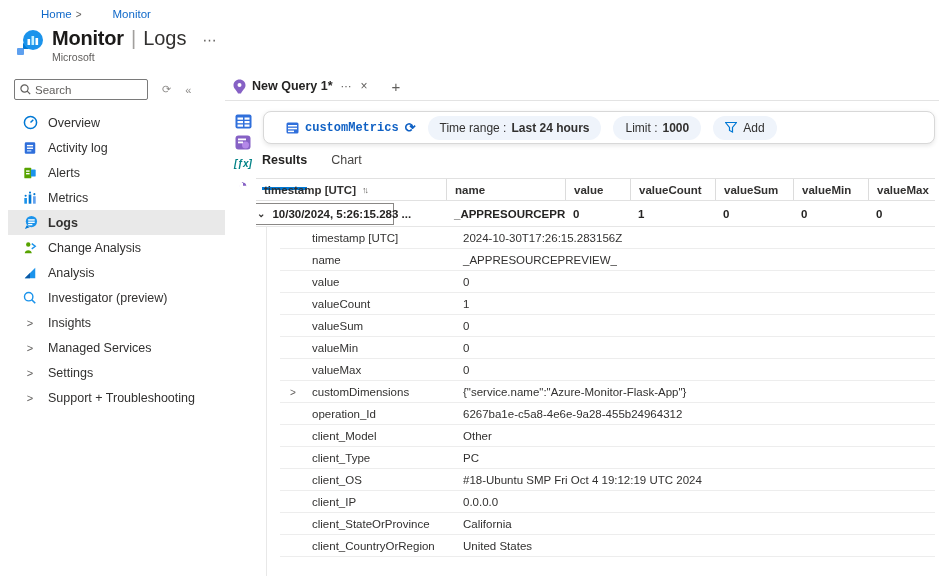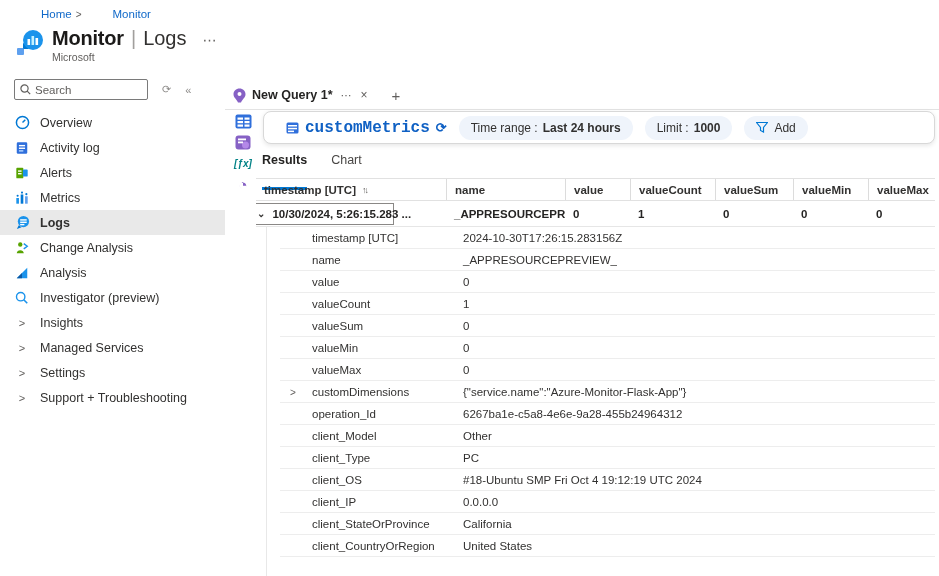--- a/index.html
+++ b/index.html
@@ -21,46 +21,46 @@
 
   
   .sidebar { position:absolute; top:74px; left:0; width:225px; bottom:0; background:#fff; }
   .searchrow { display:flex; align-items:center; padding:5px 8px 6px 14px; }
   .searchbox { position:relative; width:134px; height:21px; border:1px solid #7a7a7a; border-radius:2px; background:#fff; }
   .searchbox svg { position:absolute; left:5px; top:4px; }
   .searchbox input { position:absolute; left:20px; top:0; width:108px; height:19px; border:none; outline:none;
       font-size:11.5px; font-family:"Liberation Sans",sans-serif; color:#323130; }
   .searchbox input::placeholder { color:#605e5c; }
   .side-ctl { color:#8a8886; font-size:11px; margin-left:14px; cursor:pointer; }
-  .menu { margin-top:4px; }
+  .menu { margin-top:4px;margin-left:8px; }
   .menu-item { display:flex; align-items:center; height:25px; padding-left:14px; font-size:12.5px; cursor:pointer; color:#323130; }
   .menu-item .micon { width:16px; height:16px; margin-right:10px; flex:0 0 16px; display:flex; align-items:center; justify-content:center; }
   .menu-item.selected { background:#e9e9e9; font-weight:bold; }
   .menu-item .chev { width:16px; margin-right:10px; color:#605e5c; font-size:11px; text-align:center; }
   .fxtext { font-size:10px; color:#038387; font-style:italic; font-weight:bold; }
 
   
-  .tabbar { position:absolute; left:225px; right:0; top:81px; height:29px; border-bottom:1px solid #e3e3e3; display:flex; align-items:center; }
+  .tabbar { position:absolute; left:225px; right:0; top:72px; height:29px; border-bottom:1px solid #e3e3e3; display:flex; align-items:center; }
   .qtab { display:flex; align-items:center; padding:0 10px 0 8px; height:29px; cursor:pointer; }
   .qtab .tlabel { font-size:12.5px; font-weight:bold; color:#252423; margin-left:6px; }
   .qtab .tmore { color:#605e5c; font-size:11px; margin-left:8px; letter-spacing:1px; }
   .qtab .tclose { color:#605e5c; font-size:12px; margin-left:8px; }
   .newtab { font-size:15px; color:#605e5c; margin-left:14px; cursor:pointer; }
 
   
   .rail { position:absolute; left:228px; top:112px; width:30px; display:flex; flex-direction:column; gap:3px; align-items:center; }
   .rail .ricon { width:18px; height:18px; display:flex; align-items:center; justify-content:center; cursor:pointer; }
   .hist { color:#8661c5; font-size:15px; line-height:15px; }
 
   
   .qcard { position:absolute; left:263px; top:111px; width:672px; height:33px; background:#fff;
       border:1px solid #d8d8d8; border-radius:8px; box-shadow:0 1.5px 4px rgba(0,0,0,.09);
       display:flex; align-items:center; padding:0 10px 0 22px; }
   .tname { display:flex; align-items:center; cursor:pointer; }
-  .tname .txt { font-family:"Liberation Mono", monospace; font-weight:bold; font-size:16px; color:#1061c4; margin:0 6px; }
+  .tname .txt { font-family:"Liberation Mono", monospace; font-weight:bold; font-size:12px; color:#1061c4; margin:0 6px; }
   .tname .rfr { color:#1061c4; font-size:13px; font-weight:bold; }
   .pill { display:flex; align-items:center; background:#eff4fb; border-radius:12px; height:24px;
       padding:0 12px; margin-left:12px; font-size:12px; color:#323130; cursor:pointer; white-space:nowrap; }
   .pill b { margin-left:5px; }
   .pill .funnel { margin-right:6px; display:flex; }
 
   
   .rtabs { position:absolute; left:262px; top:153px; display:flex; font-size:12.5px; }
   .rtab { margin-right:24px; padding-bottom:20px; cursor:pointer; color:#484644; }
   .rtab.active { font-weight:bold; color:#252423; border-bottom:3px solid #0078d4; }

